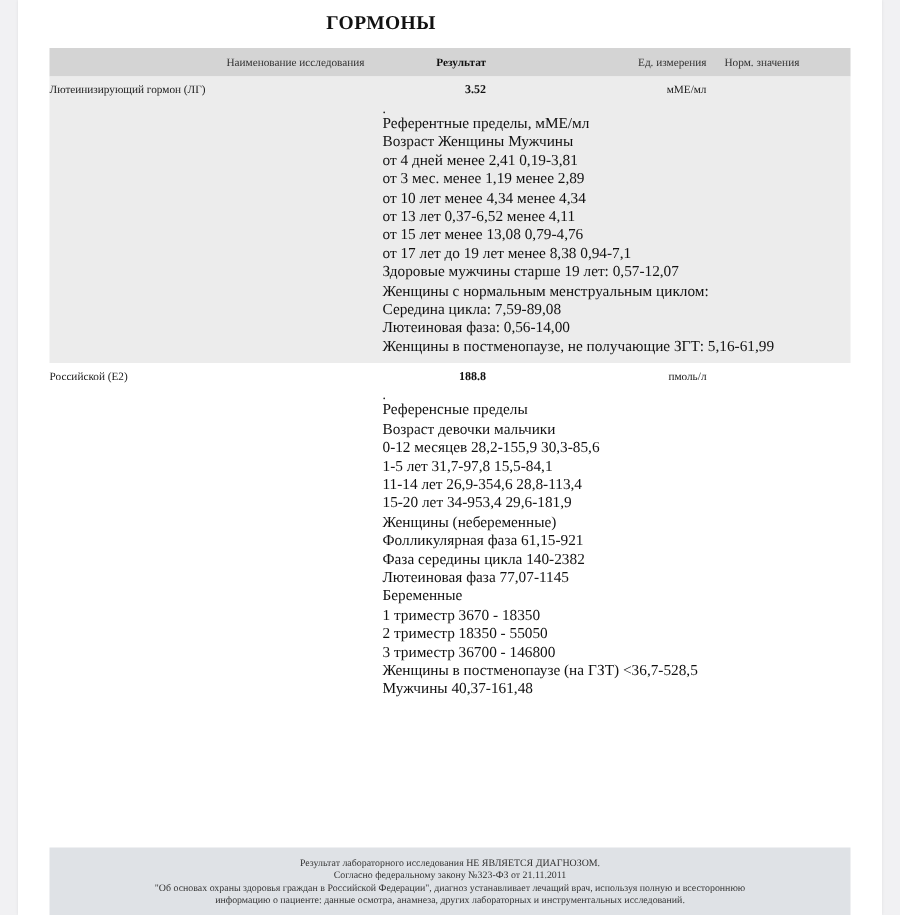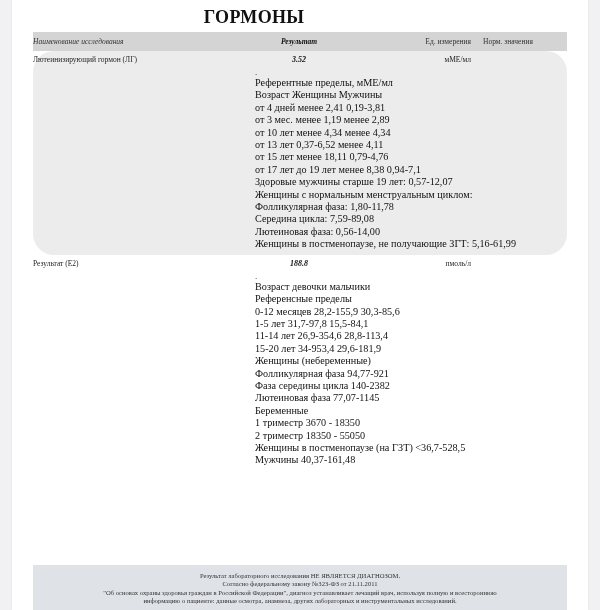--- a/index.html
+++ b/index.html
@@ -10,39 +10,39 @@
     color: #111;
     position: relative;
   }
   .page {
     position: absolute; left: 12px; top: 0; width: 576px; height: 610px;
     background: #ffffff;
     box-shadow: 0 0 2px rgba(0,0,0,0.08);
   }
   .title {
     position: absolute; left: 0; width: 484px; top: 7px;
-    text-align: center; font-weight: bold; font-size: 18px; letter-spacing: 0.3px;
+    text-align: center; font-weight: bold; font-size: 13px; letter-spacing: 0.3px;
   }
   .table { position: absolute; left: 21px; width: 534px; top: 32px; }
   .thead {
     height: 19px; background: #d4d4d4; position: relative; font-size: 7.5px; color: #333;
   }
   .thead span, .row span { position: absolute; top: 0; line-height: 19px; white-space: nowrap; }
   .c-name { left: 0; }
-  .thead .c-name { left: 0; width: 210px; text-align: left; font-style: italic; }
-  .c-res { left: 226px; width: 80px; text-align: center; font-style: italic; }
+  .thead .c-name { left: 0; width: 210px; text-align: right; }
+  .c-res { left: 211px; width: 80px; text-align: right; }
   .c-flag { left: 300px; width: 60px; text-align: center; color: #999; }
   .c-unit { left: 368px; width: 70px; text-align: right; }
   .c-norm { left: 450px; width: 84px; text-align: left; }
   .thead .c-res { font-weight: bold; color: #111; }
   .row { position: relative; font-size: 7.5px; color: #222; }
   .row .rhead { position: relative; height: 17px; }
   .row .rhead span { line-height: 17px; }
   .row .c-res { font-weight: bold; color: #111; font-size: 8px; }
-  .row.shaded { background: #ececec; border-radius: 21px; }
+  .row.shaded { background: #ececec; }
   .refblock {
     margin-left: 222px; padding: 0 0 4px 0;
     font-size: 10.2px; line-height: 12.4px; color: #111;
   }
   .refblock div { white-space: nowrap; }
   .dot { height: 9px; line-height: 9px; font-size: 9px; }
   .footer {
     position: absolute; left: 21px; width: 534px; top: 565px; height: 45px;
     background: #dfe2e6; text-align: center;
     font-size: 6.6px; line-height: 8.4px; color: #333; padding-top: 7px; box-sizing: border-box;
@@ -72,54 +72,54 @@
         <span class="c-norm"></span>
       </div>
       <div class="refblock">
         <div class="dot">.</div>
         <div>Референтные пределы, мМЕ/мл</div>
         <div>Возраст Женщины Мужчины</div>
         <div>от 4 дней менее 2,41 0,19-3,81</div>
         <div>от 3 мес. менее 1,19 менее 2,89</div>
         <div>от 10 лет менее 4,34 менее 4,34</div>
         <div>от 13 лет 0,37-6,52 менее 4,11</div>
-        <div>от 15 лет менее 18,11 0,79-4,76</div>
+        <div>от 15 лет менее 13,08 0,79-4,76</div>
         <div>от 17 лет до 19 лет менее 8,38 0,94-7,1</div>
         <div>Здоровые мужчины старше 19 лет: 0,57-12,07</div>
         <div>Женщины с нормальным менструальным циклом:</div>
-        <div>Фолликулярная фаза: 1,80-11,78</div>
         <div>Середина цикла: 7,59-89,08</div>
         <div>Лютеиновая фаза: 0,56-14,00</div>
         <div>Женщины в постменопаузе, не получающие ЗГТ: 5,16-61,99</div>
       </div>
     </div>
 
     <div class="row">
       <div class="rhead">
-        <span class="c-name">Результат (E2)</span>
+        <span class="c-name">Российской (E2)</span>
         <span class="c-res">188.8</span>
         <span class="c-flag"></span>
         <span class="c-unit">пмоль/л</span>
         <span class="c-norm"></span>
       </div>
       <div class="refblock">
         <div class="dot">.</div>
+        <div>Референсные пределы</div>
         <div>Возраст девочки мальчики</div>
-        <div>Референсные пределы</div>
         <div>0-12 месяцев 28,2-155,9 30,3-85,6</div>
         <div>1-5 лет 31,7-97,8 15,5-84,1</div>
         <div>11-14 лет 26,9-354,6 28,8-113,4</div>
         <div>15-20 лет 34-953,4 29,6-181,9</div>
         <div>Женщины (небеременные)</div>
-        <div>Фолликулярная фаза 94,77-921</div>
+        <div>Фолликулярная фаза 61,15-921</div>
         <div>Фаза середины цикла 140-2382</div>
         <div>Лютеиновая фаза 77,07-1145</div>
         <div>Беременные</div>
         <div>1 триместр 3670 - 18350</div>
         <div>2 триместр 18350 - 55050</div>
+        <div>3 триместр 36700 - 146800</div>
         <div>Женщины в постменопаузе (на ГЗТ) &lt;36,7-528,5</div>
         <div>Мужчины 40,37-161,48</div>
       </div>
     </div>
 
   </div>
 
   <div class="footer">
     <div>Результат лабораторного исследования НЕ ЯВЛЯЕТСЯ ДИАГНОЗОМ.</div>
     <div>Согласно федеральному закону №323-ФЗ от 21.11.2011</div>

